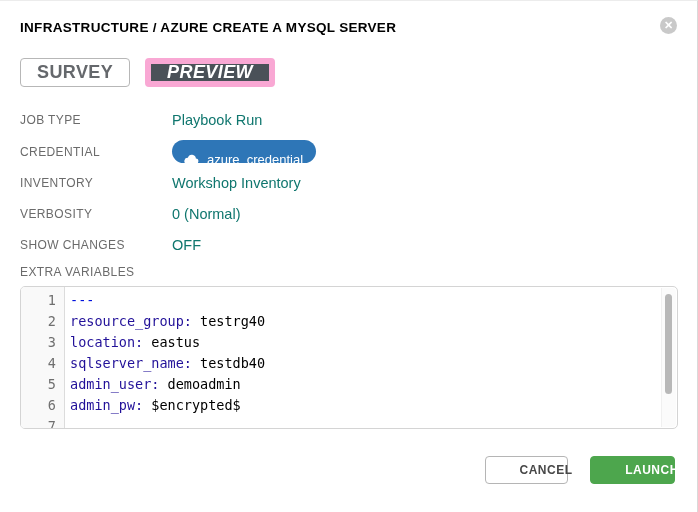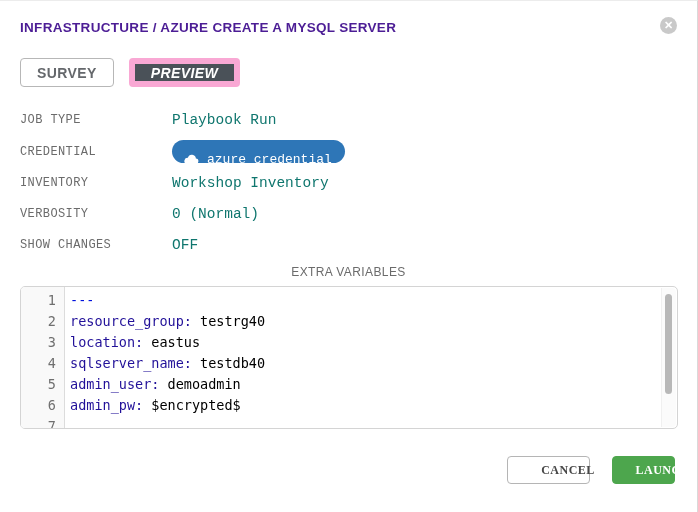--- a/index.html
+++ b/index.html
@@ -15,21 +15,21 @@
     border-right: 1px solid #d9d9d9;
     overflow: hidden;
   }
   .modal-inner { padding: 16px 20px 0 20px; }
 
   
   .hdr { display: flex; align-items: flex-start; justify-content: space-between; }
   .title {
     font-size: 13.5px;
     font-weight: bold;
-    color: #4c1d95;
+    color: #000000;
     letter-spacing: .3px;
     padding-top: 3px;
   }
   .close-btn {
     width: 17px; height: 17px;
     border-radius: 50%;
     background: #c9c9c9;
     color: #fff;
     font-size: 11px;
     line-height: 17px;
@@ -38,41 +38,41 @@
     user-select: none;
     font-weight: bold;
   }
 
   
   .tabs { margin-top: 23px; display: flex; gap: 15px; }
   .tab {
     height: 29px;
     padding: 0 16px;
     border-radius: 4px;
-    font-size: 14px;
+    font-size: 18px;
     font-weight: 600;
     letter-spacing: .4px;
     display: inline-flex;
     align-items: center;
     cursor: pointer;
   }
   .tab-outline {
     background: #fff;
     border: 1px solid #b7b7b7;
     color: #65686c;
   }
   .tab-active {
     background: #4a5158;
     border: 6px solid #f9a8d4;
     color: #fff;
     font-style: italic;
   }
 
   
-  .details { margin-top: 22px; font-family: Liberation Mono, monospace; }
+  .details { margin-top: 22px; }
   .drow { display: flex; align-items: center; min-height: 22px; margin-bottom: 9px; }
   .drow.badge-row { }
   .dlabel {
     width: 152px;
     flex: 0 0 152px;
     font-size: 12px;
     color: #6b6b6b;
     letter-spacing: .4px;
   }
   .dvalue { font-size: 14.5px; color: #0f766e; }
@@ -89,21 +89,20 @@
     font-size: 13px;
     cursor: pointer;
   }
   .cred-badge svg { display: block; }
 
   .ev-label {
     font-size: 12px;
     color: #6b6b6b;
     letter-spacing: .4px;
     margin: 3px 0 7px 0;
-    text-align: center;
   }
 
   
   .editor {
     position: relative;
     width: 658px;
     height: 143px;
     border: 1px solid #d4d4d4;
     border-radius: 5px;
     overflow: hidden;
@@ -162,34 +161,34 @@
   .btn {
     height: 28px;
     border-radius: 4px;
     font-size: 12px;
     font-weight: 600;
     letter-spacing: .5px;
     display: inline-flex;
     align-items: center;
     justify-content: center;
     cursor: pointer;
-    font-family: Liberation Serif, serif;
+    font-family: Liberation Sans, sans-serif;
     padding-left: 39px;
   }
   .btn-cancel {
     background: #fff;
     border: 1px solid #b5b5b5;
     color: #484848;
     width: 83px;
   }
   .btn-launch {
     background: #4da64d;
     border: 1px solid #4da64d;
     color: #fff;
-    width: 63px;
+    width: 85px;
   }
 </style>
 </head>
 <body>
 
 <div class="modal">
   <div class="modal-inner">
 
     <div class="hdr">
       <div class="title">INFRASTRUCTURE / AZURE CREATE A MYSQL SERVER</div>

